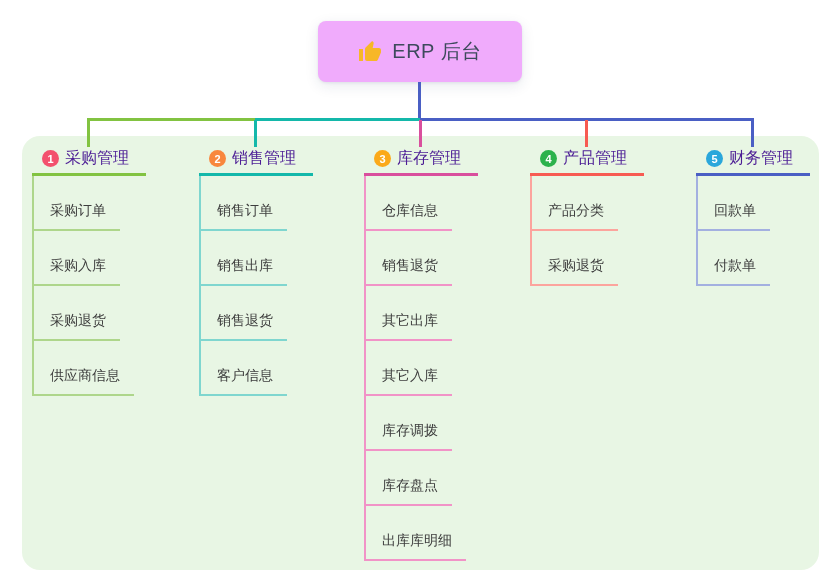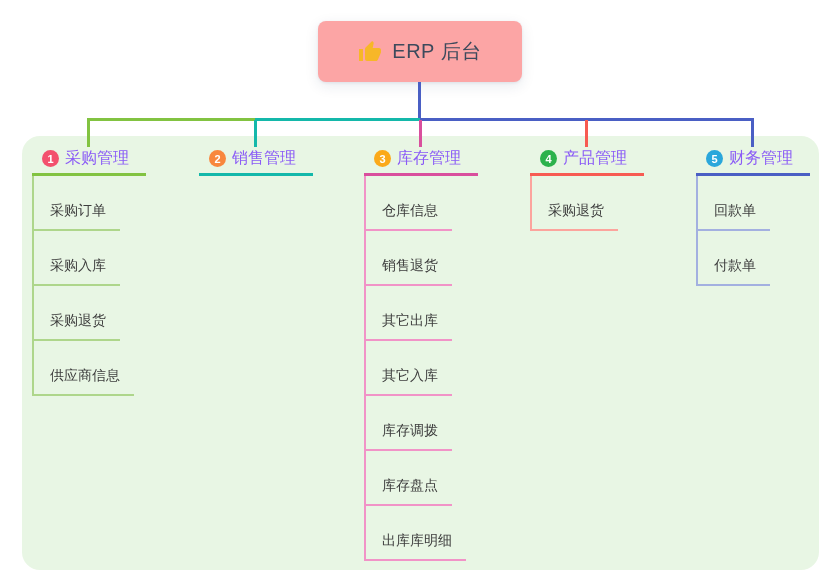--- a/index.html
+++ b/index.html
@@ -4,21 +4,21 @@
 <style>
   html,body{margin:0;padding:0;background:#ffffff;}
   .canvas{
     position:relative;width:839px;height:588px;overflow:hidden;
     font-family:"Liberation Sans","DejaVu Sans",sans-serif;
     background:#ffffff;
   }
   
   .root-card{
     position:absolute;left:318px;top:21px;width:204px;height:61px;
-    background:#fca5a5;border-radius:8px;
+    background:#f0abfc;border-radius:8px;
     box-shadow:0 1px 3px rgba(30,50,90,.08),0 4px 14px rgba(30,50,90,.10);
     display:flex;align-items:center;justify-content:center;gap:10px;
   }
   .root-icon{width:24px;height:24px;display:inline-flex;}
   .root-icon svg{width:24px;height:24px;}
   .root-label{font-size:20px;color:#3d4a5c;font-weight:500;letter-spacing:.5px;}
   
   .stem{position:absolute;left:418px;top:82px;width:3px;height:37px;}
   .bus{position:absolute;top:118px;height:3px;}
   .drop{position:absolute;top:120px;width:3px;height:27px;}
@@ -31,21 +31,21 @@
   .branch{position:absolute;top:144px;width:114px;}
   .branch-header{
     height:29px;display:flex;align-items:center;
     border-bottom:3px solid var(--line);
   }
   .badge{
     width:17px;height:17px;border-radius:50%;margin-left:10px;
     background:var(--badge);color:#ffffff;font-size:11px;font-weight:bold;
     display:inline-flex;align-items:center;justify-content:center;flex:none;
   }
-  .branch-label{margin-left:6px;font-size:16px;color:#8b5cf6;white-space:nowrap;}
+  .branch-label{margin-left:6px;font-size:16px;color:#4c1d95;white-space:nowrap;}
   .children{position:relative;}
   .children::before{
     content:"";position:absolute;left:0;top:0;bottom:0;width:2px;
     background:var(--light);
   }
   .child{
     height:55px;box-sizing:border-box;width:fit-content;min-width:74px;
     display:flex;align-items:flex-end;
     padding:0 14px 9px 18px;
     border-bottom:2px solid var(--light);
@@ -98,20 +98,34 @@
           <span class="child-label">供应商信息</span>
         </div>
       </div>
   </div>
 
   <div class="branch" style="left: 199px; --line: #14b8aa; --light: #7fd6cf; --badge: #f8873d;">
     <div class="branch-header">
       <span class="badge">2</span>
       <span class="branch-label">销售管理</span>
     </div>
+    <div class="children">
+        <div class="child">
+          <span class="child-label">销售订单</span>
+        </div>
+        <div class="child">
+          <span class="child-label">销售出库</span>
+        </div>
+        <div class="child">
+          <span class="child-label">销售退货</span>
+        </div>
+        <div class="child">
+          <span class="child-label">客户信息</span>
+        </div>
+      </div>
   </div>
 
   <div class="branch" style="left: 364px; --line: #d94f9d; --light: #f193c7; --badge: #fba919;">
     <div class="branch-header">
       <span class="badge">3</span>
       <span class="branch-label">库存管理</span>
     </div>
     <div class="children">
         <div class="child">
           <span class="child-label">仓库信息</span>
@@ -137,20 +151,23 @@
       </div>
   </div>
 
   <div class="branch" style="left: 530px; --line: #f75b52; --light: #fca49d; --badge: #2cb24c;">
     <div class="branch-header">
       <span class="badge">4</span>
       <span class="branch-label">产品管理</span>
     </div>
     <div class="children">
         <div class="child">
+          <span class="child-label">产品分类</span>
+        </div>
+        <div class="child">
           <span class="child-label">采购退货</span>
         </div>
       </div>
   </div>
 
   <div class="branch" style="left: 696px; --line: #4a5fc4; --light: #a3b0e0; --badge: #2aa7db;">
     <div class="branch-header">
       <span class="badge">5</span>
       <span class="branch-label">财务管理</span>
     </div>

